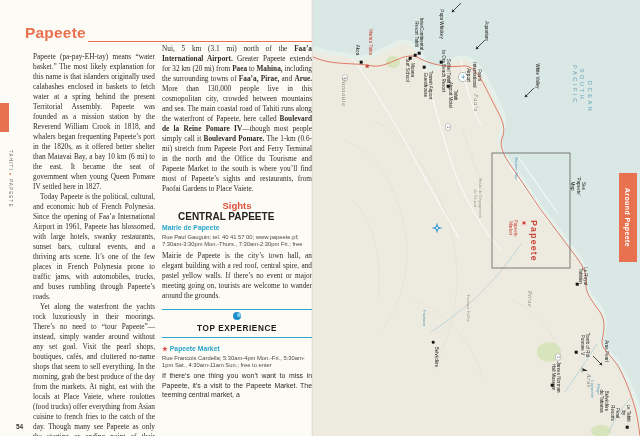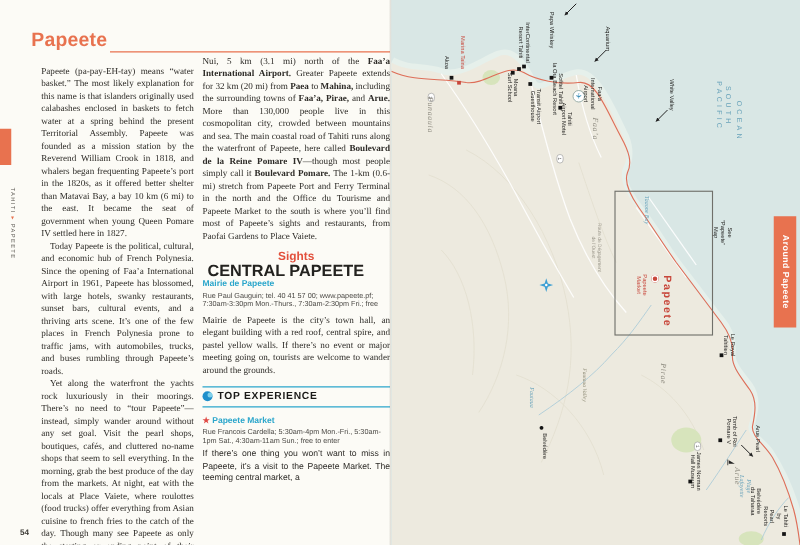--- a/index.html
+++ b/index.html
@@ -14,31 +14,31 @@
   #page-num{position:absolute;left:16px;top:423px;font-family:"Liberation Sans",sans-serif;
       font-size:6.5px;font-weight:bold;color:#3A3833;}
   #title{position:absolute;left:25px;top:24px;font-family:"Liberation Sans",sans-serif;
       font-weight:bold;font-size:15.5px;color:#E8724F;letter-spacing:0.2px;}
   #title-rule{position:absolute;left:88px;top:41px;width:224px;height:0;border-top:1.6px solid #E8724F;}
   .col{position:absolute;font-size:7.3px;line-height:10px;text-align:justify;}
   #col1{left:33px;top:52px;width:122px;}
   #col2{left:162px;top:44px;width:150px;}
   .col p{margin:0;}
   .col p.ind{text-indent:7px;}
-  .subhead{font-family:"Liberation Sans",sans-serif;font-weight:bold;font-size:13px;
-      color:#23221F;margin:5px 0 1px 4px;text-align:left;}
+  .subhead{font-family:"Liberation Sans",sans-serif;font-weight:bold;font-size:10px;
+      color:#23221F;margin:5px 0 1px 16px;text-align:left;}
   .sights-head{font-family:"Liberation Sans",sans-serif;font-weight:bold;font-size:9.5px;
       color:#E2503C;margin:7px 0 1px 0;text-align:center;}
   .listing-name{font-family:"Liberation Sans",sans-serif;font-weight:bold;font-size:6.8px;
       color:#2BA6CB;margin:1px 0 1px 0;text-align:left;}
   .listing-info{font-family:"Liberation Sans",sans-serif;font-size:5.8px;line-height:7.3px;
       color:#4C4A46;margin:0 0 2px 0;text-align:left;}
   .listing-body{margin:0;}
   .te-rule{height:0;border-top:1.6px solid #2BA6CB;margin:8px 0 0 0;}
-  .te-row{display:flex;align-items:center;gap:4px;margin:2.5px 0;}
+  .te-row{display:flex;align-items:center;gap:4px;margin:2.5px 0;flex-direction:column;}
   .te-icon{width:8px;height:8px;border-radius:50%;background:#1F8FCB;position:relative;flex:0 0 auto;}
   .te-icon:after{content:"";position:absolute;left:3.5px;top:0.5px;width:4px;height:4px;border-radius:50%;background:#7FD0EA;}
   .te-head{font-family:"Liberation Sans",sans-serif;font-weight:bold;font-size:8.2px;
       letter-spacing:0.6px;color:#1B1A18;}
   .star{color:#E04A45;font-size:6.5px;margin-right:2px;}
   .sans-body{font-family:"Liberation Sans",sans-serif;font-size:6.9px;line-height:9.6px;}
   #gutter{position:absolute;left:311px;top:0;width:4px;height:436px;
       background:linear-gradient(to right,rgba(0,0,0,0),rgba(90,85,70,0.22),rgba(0,0,0,0));}
   
   #map{position:absolute;left:313px;top:0;width:327px;height:436px;background:#D9E7E5;overflow:hidden;}

